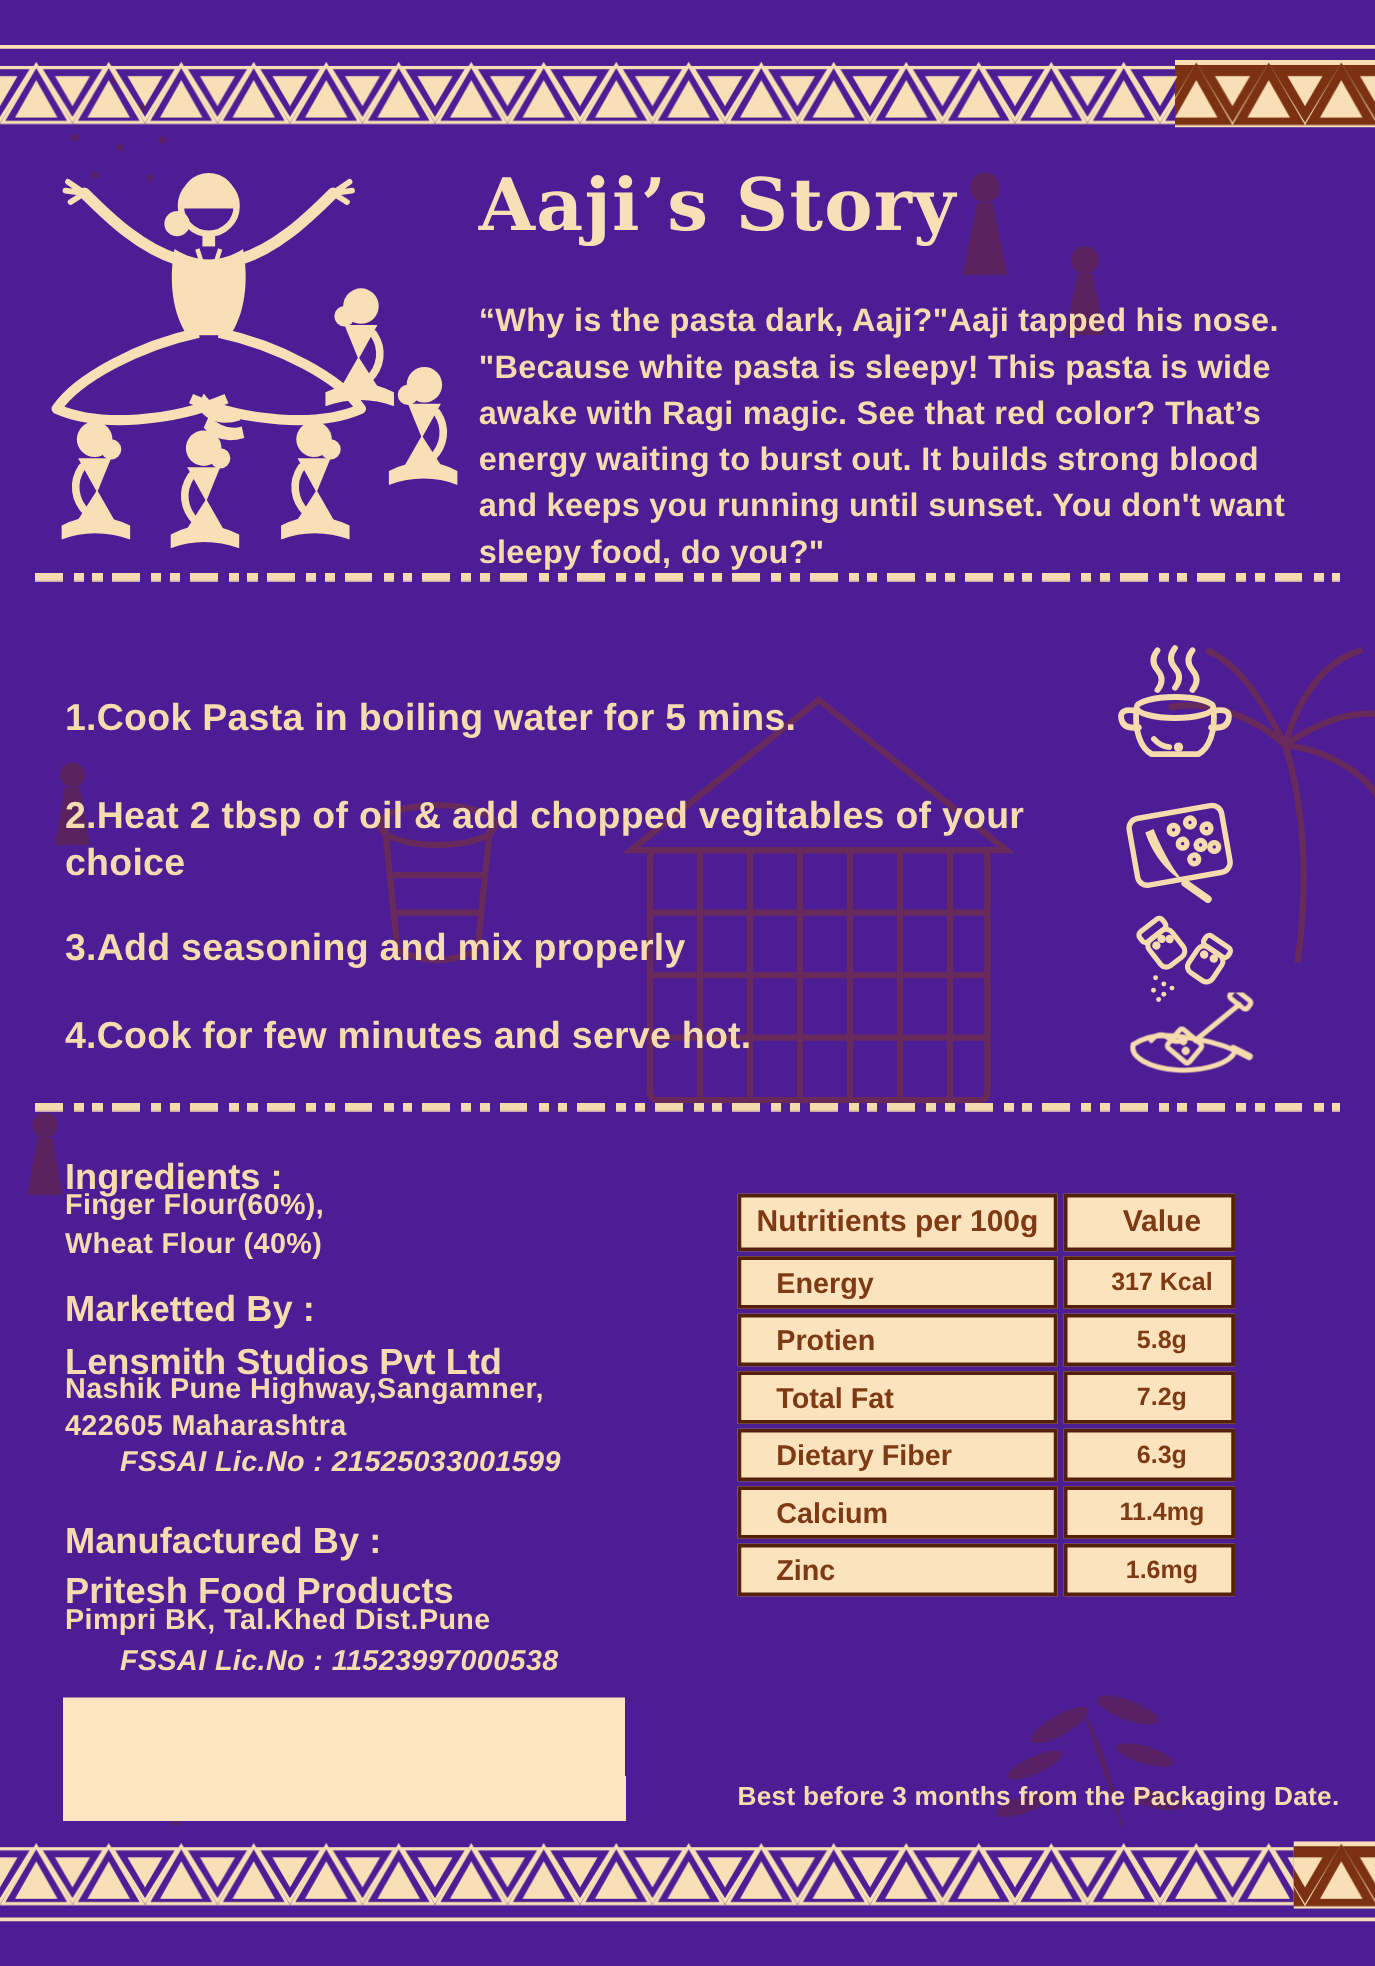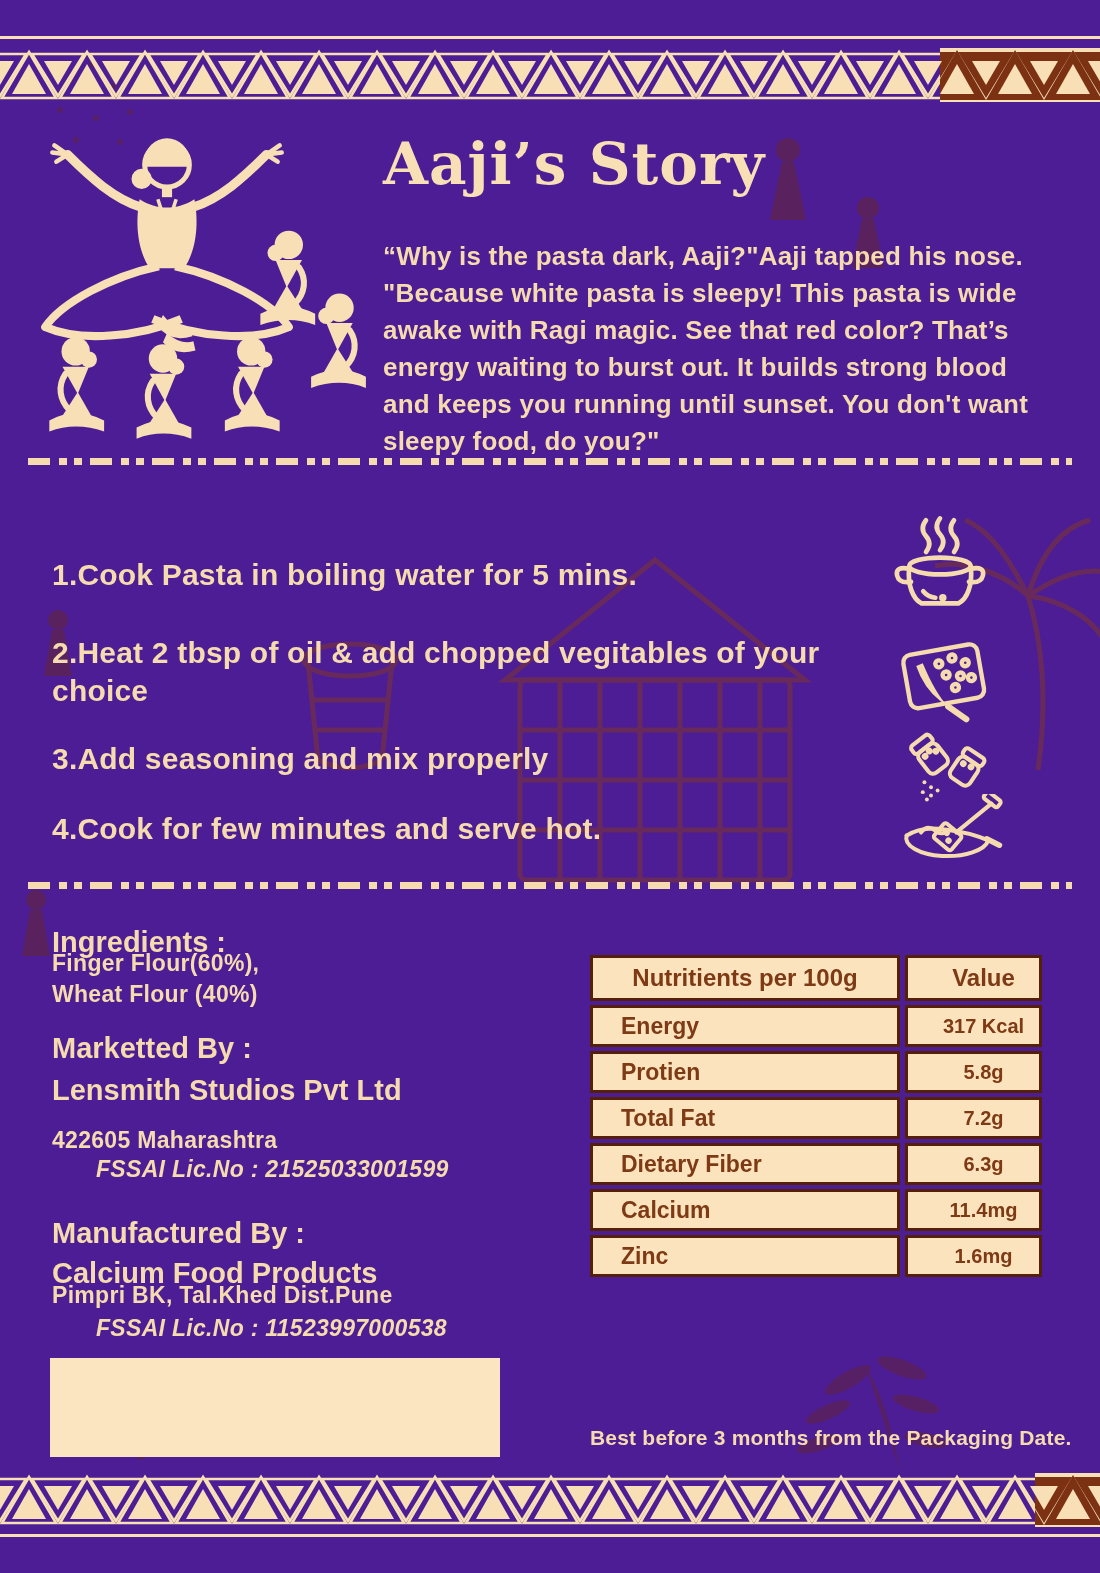--- a/index.html
+++ b/index.html
@@ -16,21 +16,21 @@
   .story{font-size:26px;line-height:37px;font-weight:700;letter-spacing:.2px;}
   .h1{font-size:30px;font-weight:700;letter-spacing:.3px;}
   .step{font-size:30px;font-weight:700;line-height:38px;letter-spacing:.2px;}
   .h2{font-size:29px;font-weight:700;margin-top:16px;}
   .small{font-size:23px;font-weight:700;letter-spacing:.3px;}
   .fssai{font-size:23px;font-weight:700;font-style:italic;letter-spacing:.3px;margin-left:44px;}
   .ntable{position:absolute;left:590px;top:955px;width:452px;}
   .nrow{display:flex;gap:5px;margin-bottom:4px;}
   .ncell{background:#FBE3BE;border:3px solid #55200A;box-sizing:border-box;color:#7D3A14;
          font-weight:700;display:flex;align-items:center;}
-  .nlabel{width:310px;height:42px;padding-left:28px;font-size:23px;}
+  .nlabel{width:256px;height:42px;padding-left:28px;font-size:23px;}
   .nvalue{width:137px;height:42px;justify-content:center;font-size:20px;padding-left:20px;}
   .nhead .nlabel{height:46px;font-size:24px;justify-content:center;padding-left:0;}
   .nhead .nvalue{height:46px;font-size:24px;}
   .blankbox{position:absolute;left:50px;top:1358px;width:450px;height:99px;background:#FBE4C0;}
   .bestbefore{position:absolute;left:590px;top:1426px;font-size:21px;font-weight:700;letter-spacing:.2px;}
   svg{display:block;}
 </style>
 </head>
 <body>
 
@@ -216,25 +216,26 @@
   </svg>
 
   <div class="sep" style="top:882px"></div>
 
   <div class="abs h2 cream" style="left:52px;top:910px">Ingredients :</div>
   <div class="abs small cream" style="left:52px;top:950px">Finger Flour(60%),</div>
   <div class="abs small cream" style="left:52px;top:981px">Wheat Flour (40%)</div>
 
   <div class="abs h2 cream" style="left:52px;top:1016px">Marketted By :</div>
   <div class="abs h2 cream" style="left:52px;top:1058px">Lensmith Studios Pvt Ltd</div>
+  <div class="abs small cream" style="left:52px;top:1097px">Nashik Pune Highway,Sangamner,</div>
   <div class="abs small cream" style="left:52px;top:1127px">422605 Maharashtra</div>
   <div class="abs fssai cream" style="left:52px;top:1156px">FSSAI Lic.No : 21525033001599</div>
 
   <div class="abs h2 cream" style="left:52px;top:1201px">Manufactured By :</div>
-  <div class="abs h2 cream" style="left:52px;top:1241px">Calcium Food Products</div>
+  <div class="abs h2 cream" style="left:52px;top:1241px">Pritesh Food Products</div>
   <div class="abs small cream" style="left:52px;top:1282px">Pimpri BK, Tal.Khed Dist.Pune</div>
   <div class="abs fssai cream" style="left:52px;top:1315px">FSSAI Lic.No : 11523997000538</div>
 
   <div class="blankbox"></div>
 
   <div class="ntable">
     <div class="nrow nhead">
       <div class="ncell nlabel">Nutritients per 100g</div>
       <div class="ncell nvalue">Value</div>
     </div>

